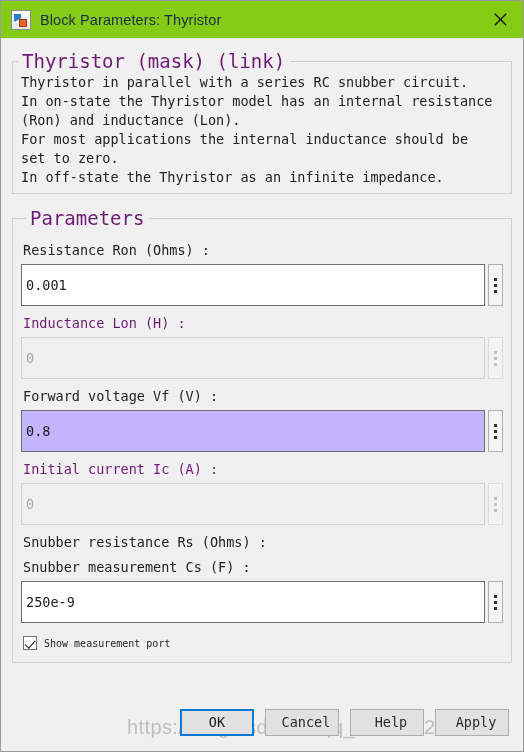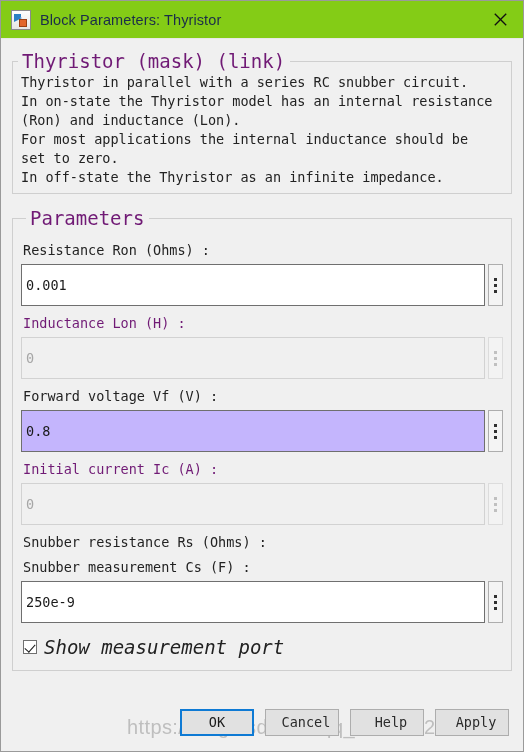--- a/index.html
+++ b/index.html
@@ -187,24 +187,23 @@
   .cbox::after {
     content: "";
     position: absolute;
     left: 3px; top: 1px;
     width: 5px; height: 9px;
     border: solid #1a1a1a;
     border-width: 0 1.6px 1.6px 0;
     transform: rotate(42deg);
   }
   #checkbox-label {
-    font-size: 19px;
+    font-size: 10px;
     color: #222222;
     white-space: pre;
-    font-style: italic;
   }
 
   
   #footer {
     flex: 0 0 52px;
     background: #f0f0f0;
     display: flex;
     align-items: center;
     justify-content: flex-end;
     padding: 0 14px 6px 0;

